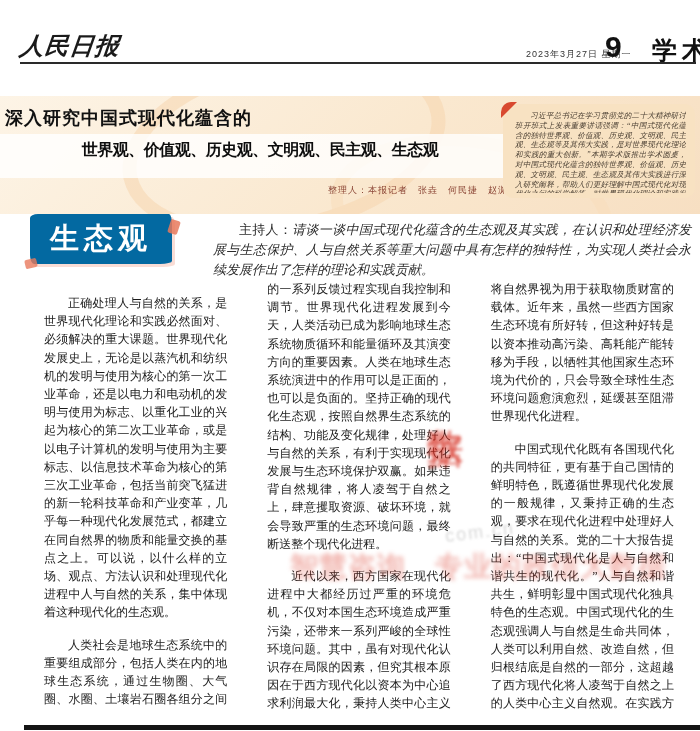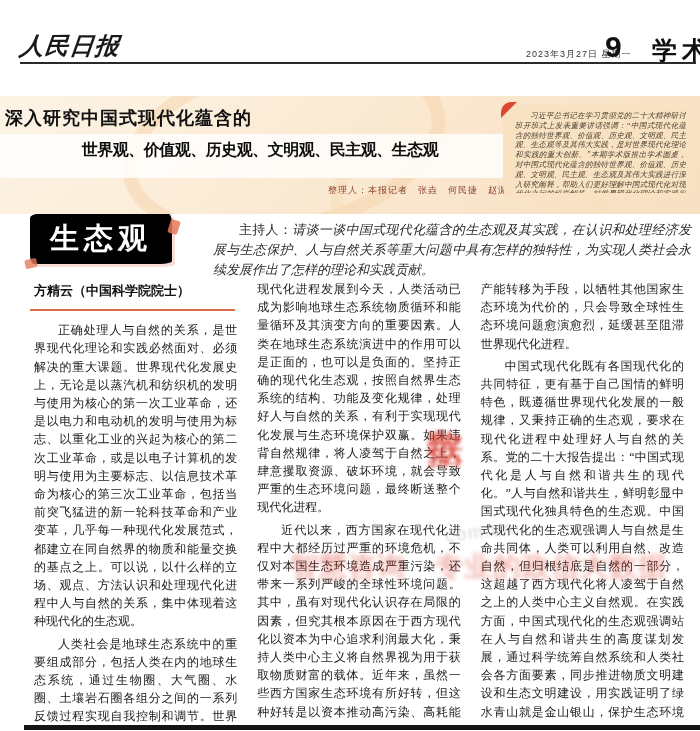--- a/index.html
+++ b/index.html
@@ -70,21 +70,21 @@
     border-top:16px solid #d8492f;border-right:16px solid transparent;
     border-top-left-radius:10px;
   }
   .note-text{
     font-size:7.6px;line-height:9.8px;color:#4a3f33;text-align:justify;
     text-indent:2em;font-style:italic;overflow:hidden;max-height:82px;
   }
   
   .badge{
     position:absolute;left:30px;top:214px;width:142px;height:50px;
-    background:#000000;color:#fff;
+    background:#0369a1;color:#fff;
     border-radius:8px 3px 12px 4px/4px 10px 3px 9px;
     display:flex;align-items:center;justify-content:center;
     font-size:29px;font-weight:900;letter-spacing:5px;
     box-shadow:3px 3px 0 rgba(232,121,92,.25);
   }
   .badge::after{
     content:"";position:absolute;right:-7px;top:6px;width:10px;height:14px;
     background:#e8795c;transform:rotate(18deg);border-radius:2px;opacity:.85;
   }
   .badge::before{
@@ -101,21 +101,21 @@
   .article{
     position:absolute;left:30px;top:280px;width:658px;height:446px;
     column-count:3;column-gap:12px;column-fill:auto;
     font-size:12px;line-height:18.2px;text-align:justify;color:#1b1b1b;
     overflow:hidden;
   }
   .author{
     font-size:13px;font-weight:bold;color:#111;
     padding:2px 0 9px 4px;border-bottom:2.5px solid #dd6f4c;margin:0 6px 10px 0;
   }
-  .article p{margin:4px;text-indent:2em;}
+  .article p{margin:14px;text-indent:2em;}
   
   .wm{position:absolute;pointer-events:none;font-family:"Liberation Sans",sans-serif;}
   .wm-stamp{
     left:420px;top:400px;writing-mode:vertical-rl;
     font-size:36px;font-weight:900;color:rgba(214,42,28,.5);
     filter:blur(1.5px);letter-spacing:4px;
   }
   .wm-redline{
     left:290px;top:548px;font-size:28px;font-weight:900;
     color:rgba(218,46,30,.34);filter:blur(2px);letter-spacing:1px;white-space:nowrap;
@@ -148,21 +148,20 @@
   <div class="note-box">
     <div class="note-fold"></div>
     <div class="note-text">习近平总书记在学习贯彻党的二十大精神研讨班开班式上发表重要讲话强调：“中国式现代化蕴含的独特世界观、价值观、历史观、文明观、民主观、生态观等及其伟大实践，是对世界现代化理论和实践的重大创新。”本期学术版推出学术圆桌，对中国式现代化蕴含的独特世界观、价值观、历史观、文明观、民主观、生态观及其伟大实践进行深入研究阐释，帮助人们更好理解中国式现代化对现代化之问的科学解答、对世界现代化理论和实践发展的重大意义。</div>
   </div>
 </div>
 
 <div class="badge">生态观</div>
 <div class="moderator"><b>主持人：</b><span>请谈一谈中国式现代化蕴含的生态观及其实践，在认识和处理经济发展与生态保护、人与自然关系等重大问题中具有怎样的独特性，为实现人类社会永续发展作出了怎样的理论和实践贡献。</span></div>
 
 <div class="article">
-  <div class="author">方精云（中国科学院院士）</div>
   <p>正确处理人与自然的关系，是世界现代化理论和实践必然面对、必须解决的重大课题。世界现代化发展史上，无论是以蒸汽机和纺织机的发明与使用为核心的第一次工业革命，还是以电力和电动机的发明与使用为标志、以重化工业的兴起为核心的第二次工业革命，或是以电子计算机的发明与使用为主要标志、以信息技术革命为核心的第三次工业革命，包括当前突飞猛进的新一轮科技革命和产业变革，几乎每一种现代化发展范式，都建立在同自然界的物质和能量交换的基点之上。可以说，以什么样的立场、观点、方法认识和处理现代化进程中人与自然的关系，集中体现着这种现代化的生态观。</p>
   <p>人类社会是地球生态系统中的重要组成部分，包括人类在内的地球生态系统，通过生物圈、大气圈、水圈、土壤岩石圈各组分之间的一系列反馈过程实现自我控制和调节。世界现代化进程发展到今天，人类活动已成为影响地球生态系统物质循环和能量循环及其演变方向的重要因素。人类在地球生态系统演进中的作用可以是正面的，也可以是负面的。坚持正确的现代化生态观，按照自然界生态系统的结构、功能及变化规律，处理好人与自然的关系，有利于实现现代化发展与生态环境保护双赢。如果违背自然规律，将人凌驾于自然之上，肆意攫取资源、破坏环境，就会导致严重的生态环境问题，最终断送整个现代化进程。</p>
   <p>近代以来，西方国家在现代化进程中大都经历过严重的环境危机，不仅对本国生态环境造成严重污染，还带来一系列严峻的全球性环境问题。其中，虽有对现代化认识存在局限的因素，但究其根本原因在于西方现代化以资本为中心追求利润最大化，秉持人类中心主义将自然界视为用于获取物质财富的载体。近年来，虽然一些西方国家生态环境有所好转，但这种好转是以资本推动高污染、高耗能产能转移为手段，以牺牲其他国家生态环境为代价的，只会导致全球性生态环境问题愈演愈烈，延缓甚至阻滞世界现代化进程。</p>
   <p>中国式现代化既有各国现代化的共同特征，更有基于自己国情的鲜明特色，既遵循世界现代化发展的一般规律，又秉持正确的生态观，要求在现代化进程中处理好人与自然的关系。党的二十大报告提出：“中国式现代化是人与自然和谐共生的现代化。”人与自然和谐共生，鲜明彰显中国式现代化独具特色的生态观。中国式现代化的生态观强调人与自然是生命共同体，人类可以利用自然、改造自然，但归根结底是自然的一部分，这超越了西方现代化将人凌驾于自然之上的人类中心主义自然观。在实践方面，中国式现代化的生态观强调站在人与自然和谐共生的高度谋划发展，通过科学统筹自然系统和人类社会各方面要素，同步推进物质文明建设和生态文明建设，用实践证明了绿水青山就是金山银山，保护生态环境就是保护生产力、改善生态环境就是发展生产力，指明了实现发展和保护协同共生的新路径，从科学处理人与自然、发展与保护关系的维度丰富和发展了世界现代化理论和实践。</p>
 
 </div>
 
 <div class="wm wm-stamp">数据</div>
 <div class="wm wm-redline">智慧咨询　专业的政信大数据</div>
 <div class="wm wm-gray">com.cn</div>

